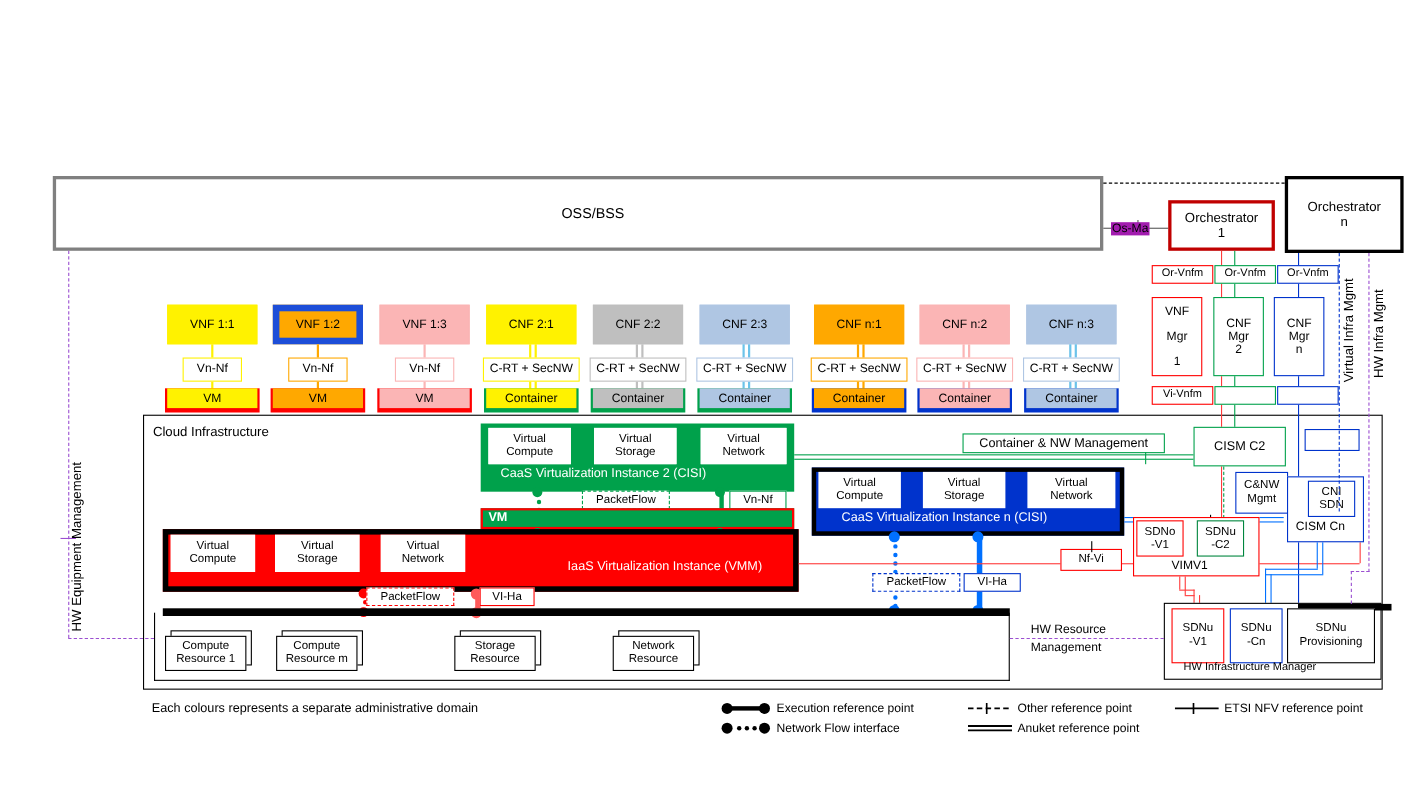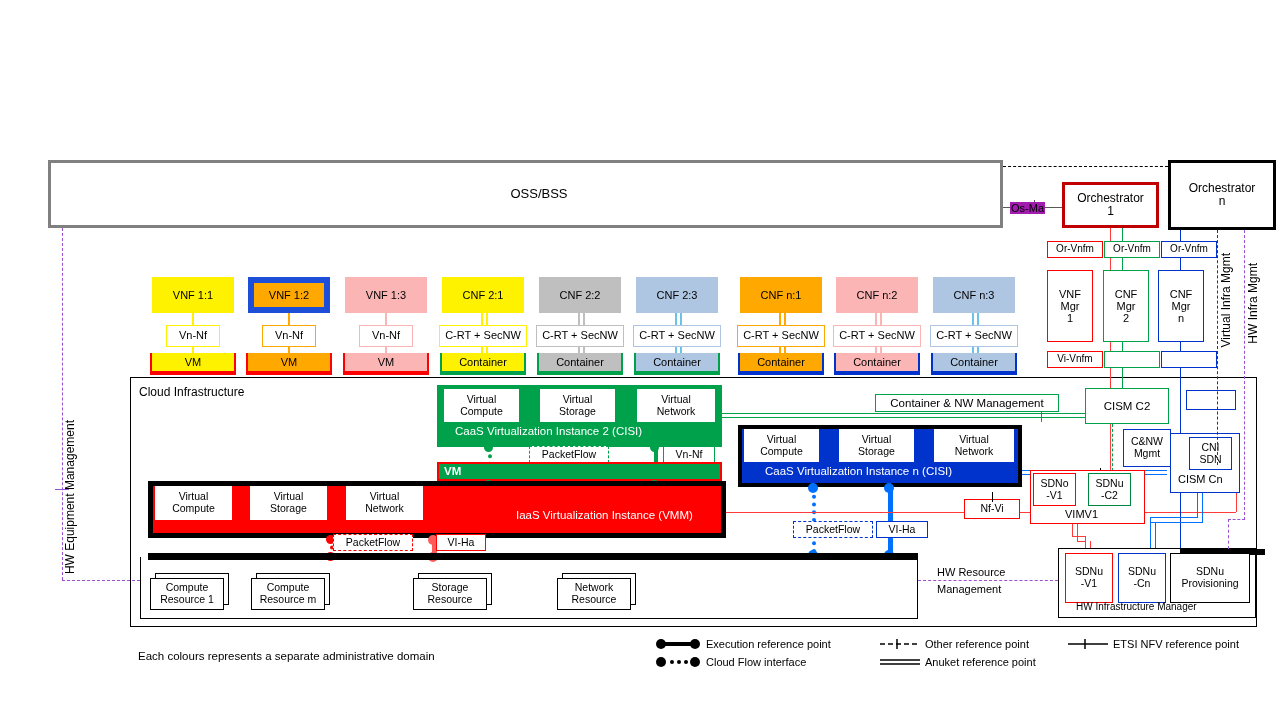--- a/index.html
+++ b/index.html
@@ -317,21 +317,21 @@
     <span>Or-Vnfm</span>
   </div>
   <div class="lbl" style="left:1104px;top:241px;width:56px;height:17px;border:1px solid #00A14B;font-size:10px;">
     <span>Or-Vnfm</span>
   </div>
   <div class="lbl" style="left:1161px;top:241px;width:56px;height:17px;border:1px solid #0033CC;font-size:10px;">
     <span>Or-Vnfm</span>
   </div>
 
   <div class="box" style="left:1047px;top:270px;width:46px;height:72px;border:1.5px solid #FF0000;background:#fff;
-              font-size:11px;flex-direction:column;">
+              font-size:11px;flex-direction:column;gap:11px;">
     <span>VNF</span>
     <span>Mgr</span>
     <span>1</span>
   </div>
   <div class="box" style="left:1103px;top:270px;width:46px;height:72px;border:1.5px solid #00A14B;background:#fff;
               font-size:11px;flex-direction:column;">
     <span>CNF</span>
     <span>Mgr</span>
     <span>2</span>
   </div>
@@ -419,37 +419,37 @@
 
   <div class="line" style="left:1244px;top:230px;width:0;height:290px;border-left:1.5px dashed #9B4FD1;"></div>
   <div class="vert-text" style="left:1246px;top:263px;color:#000;">HW Infra Mgmt</div>
   <div class="line" style="left:1228px;top:519px;width:17px;height:0;border-top:1.5px dashed #9B4FD1;"></div>
   <div class="line" style="left:1228px;top:519px;width:0;height:30px;border-left:1.5px dashed #9B4FD1;"></div>
 
   <div class="line" style="left:918px;top:580px;width:140px;height:0;border-top:1.5px dashed #9B4FD1;"></div>
   <div class="plain" style="left:937px;top:566px;font-size:11px;background:#fff;">HW Resource</div>
   <div class="plain" style="left:937px;top:583px;font-size:11px;background:#fff;">Management</div>
 
-  <div class="plain" style="left:138px;top:638px;font-size:11.5px;margin-top:12px;">Each colours represents a separate administrative domain</div>
+  <div class="plain" style="left:138px;top:638px;font-size:11.5px;">Each colours represents a separate administrative domain</div>
 
   <svg class="abs" style="left:655px;top:638px;width:46px;height:12px;" viewBox="0 0 46 12">
     <circle cx="6" cy="6" r="5" fill="#000"></circle>
     <rect x="6" y="4" width="34" height="4" fill="#000"></rect>
     <circle cx="40" cy="6" r="5" fill="#000"></circle>
   </svg>
   <div class="plain" style="left:706px;top:638px;font-size:11px;">Execution reference point</div>
 
   <svg class="abs" style="left:655px;top:656px;width:46px;height:12px;" viewBox="0 0 46 12">
     <circle cx="6" cy="6" r="5" fill="#000"></circle>
     <circle cx="17" cy="6" r="2" fill="#000"></circle>
     <circle cx="24" cy="6" r="2" fill="#000"></circle>
     <circle cx="31" cy="6" r="2" fill="#000"></circle>
     <circle cx="40" cy="6" r="5" fill="#000"></circle>
   </svg>
-  <div class="plain" style="left:706px;top:656px;font-size:11px;">Cloud Flow interface</div>
+  <div class="plain" style="left:706px;top:656px;font-size:11px;">Network Flow interface</div>
 
   <svg class="abs" style="left:880px;top:638px;width:40px;height:12px;" viewBox="0 0 40 12">
     <line x1="0" y1="6" x2="40" y2="6" stroke="#000" stroke-width="1.5" stroke-dasharray="5,3"></line>
     <line x1="17" y1="1" x2="17" y2="11" stroke="#000" stroke-width="1.5"></line>
   </svg>
   <div class="plain" style="left:925px;top:638px;font-size:11px;">Other reference point</div>
 
   <svg class="abs" style="left:880px;top:656px;width:40px;height:12px;" viewBox="0 0 40 12">
     <line x1="0" y1="4" x2="40" y2="4" stroke="#000" stroke-width="1.6"></line>
     <line x1="0" y1="8" x2="40" y2="8" stroke="#000" stroke-width="1.6"></line>

